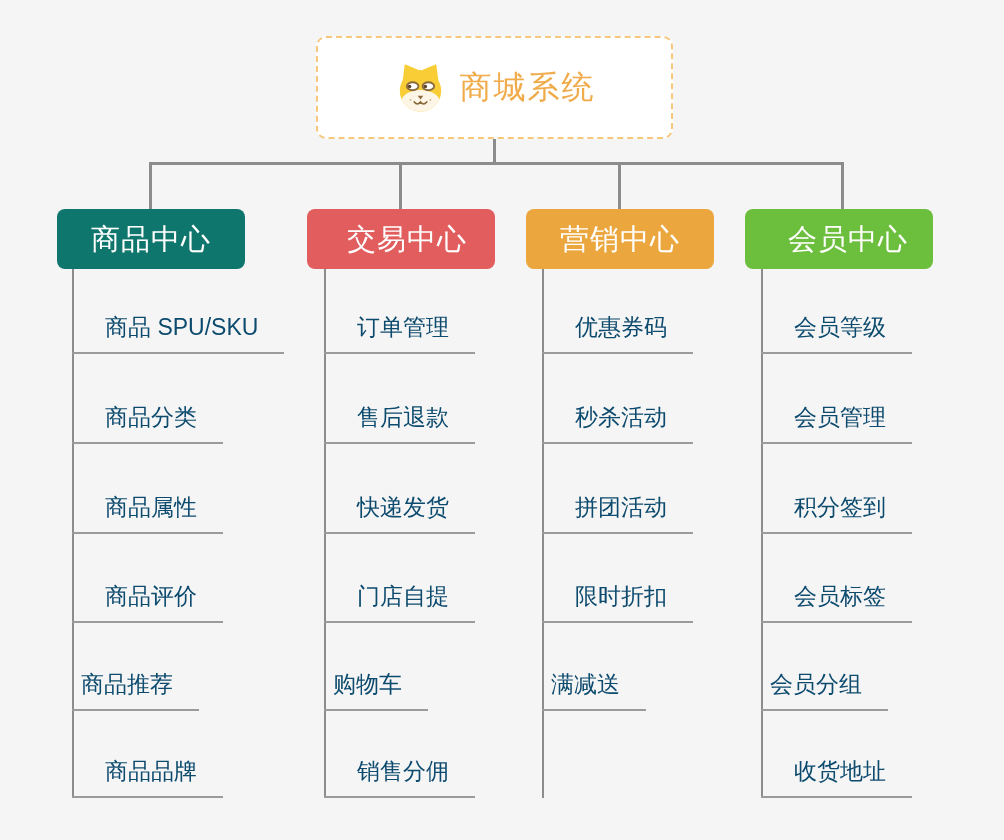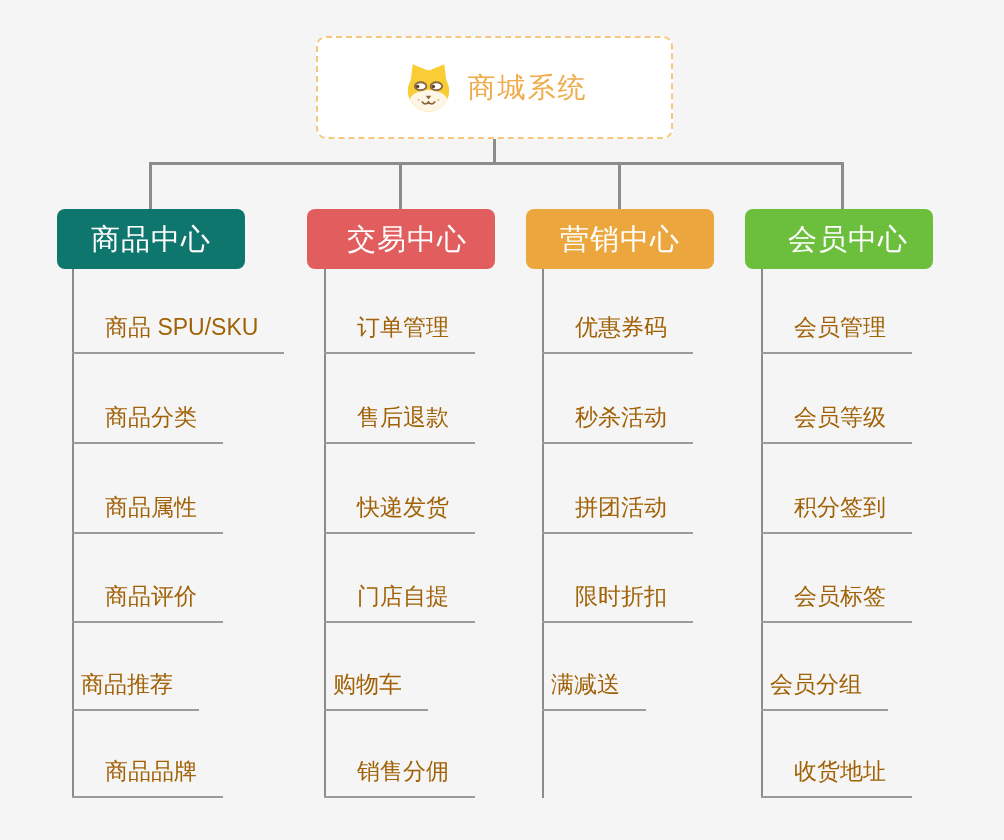--- a/index.html
+++ b/index.html
@@ -25,21 +25,21 @@
     position:absolute; left:316px; top:36px;
     width:357px; height:103px;
     background:#ffffff;
     border:2px dashed var(--root-border);
     border-radius:10px;
     display:flex; align-items:center; justify-content:center;
     gap:13px;
     cursor:pointer;
   }
   .root-title {
-    font-size:28px;
+    font-size:32px;
     letter-spacing:2px;
     color:var(--root-title);
     white-space:nowrap;
   }
   .dog { width:53px; height:53px; display:inline-flex; }
 
   
   .line { position:absolute; background:var(--line); }
   .root-drop { left:493px; top:139px; width:3px; height:26px; }
   .bus       { left:149px; top:162px; width:695px; height:3px; }
@@ -69,21 +69,21 @@
     content:""; position:absolute; left:0; top:0;
     width:2px; height:529px; background:var(--line);
   }
   .col-1 { left:72px; } .col-2 { left:324px; }
   .col-3 { left:542px; } .col-4 { left:761px; }
 
   .leaf {
     position:absolute; left:0;
     white-space:nowrap;
     font-size:23px;
-    color:#a16207;
+    color:#0c4a6e;
     line-height:38px;
     padding:0 26px 6px 33px;
     border-bottom:2px solid var(--underline);
     cursor:pointer;
   }
   .leaf:nth-child(1) { top:39px;  }
   .leaf:nth-child(2) { top:129px; }
   .leaf:nth-child(3) { top:219px; }
   .leaf:nth-child(4) { top:308px; }
   .leaf:nth-child(5) { top:396px;padding-left:9px; }
@@ -149,21 +149,21 @@
 
   <div class="column col-3">
     <div class="leaf">优惠券码</div>
     <div class="leaf">秒杀活动</div>
     <div class="leaf">拼团活动</div>
     <div class="leaf">限时折扣</div>
     <div class="leaf">满减送</div>
   </div>
 
   <div class="column col-4">
+    <div class="leaf">会员等级</div>
     <div class="leaf">会员管理</div>
-    <div class="leaf">会员等级</div>
     <div class="leaf">积分签到</div>
     <div class="leaf">会员标签</div>
     <div class="leaf">会员分组</div>
     <div class="leaf">收货地址</div>
   </div>
 
 </div>
 
 </body></html>

